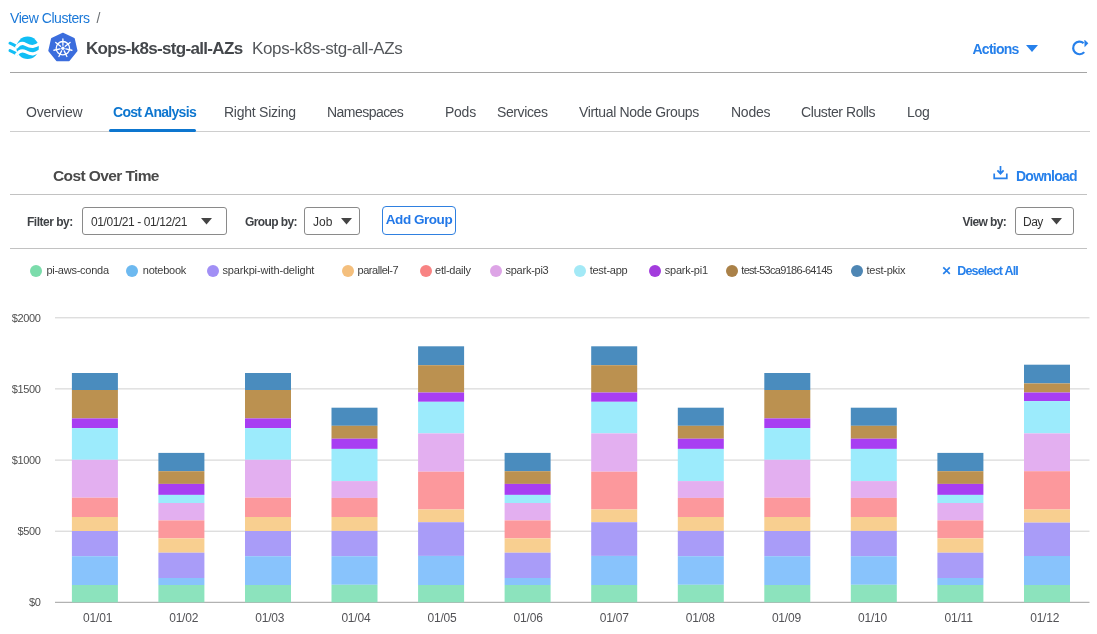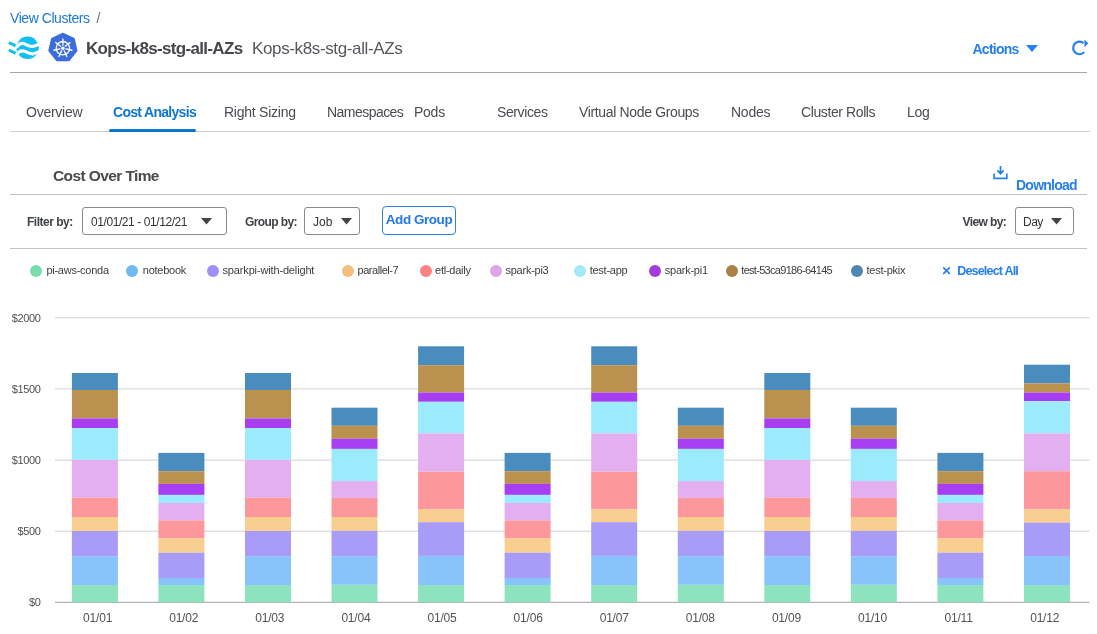--- a/index.html
+++ b/index.html
@@ -11,21 +11,21 @@
 .crumb .sl { color:#6b6f73; margin-left:7px; }
 .title-bold { left:86px; top:39px; font-size:17px; font-weight:bold; color:#44474b; letter-spacing:-0.68px; }
 .title-reg  { left:252px; top:39px; font-size:17px; color:#55585c; letter-spacing:-0.37px; }
 .actions { left:972.5px; top:41px; font-size:14px; font-weight:bold; color:#2680eb; letter-spacing:-0.75px; }
 .sep1 { left:10px; right:10px; top:72px; height:1px; background:#a5a5a5; }
 .tab { top:104px; font-size:14px; color:#484c52; letter-spacing:-0.25px; }
 .tab.active { color:#0d76cf; font-weight:bold; letter-spacing:-0.7px; }
 .tabline { left:10px; right:7px; top:130.5px; height:1px; background:#cecece; }
 .tabunder { left:109px; top:128.5px; width:87px; height:3px; background:#0d76cf; border-radius:2px; }
 .costhead { left:21px; top:167px; font-size:15.5px; font-weight:bold; color:#4a4a4a; letter-spacing:-0.6px;margin-left:32px; }
-.download { left:1016px; top:167.5px; font-size:14px; font-weight:bold; color:#2680eb; letter-spacing:-0.75px;margin-top:9px; }
+.download { left:1016px; top:167.5px; font-size:14px; font-weight:bold; color:#2680eb; letter-spacing:-0.75px; }
 .fline1 { left:10px; right:10px; top:194px; height:1px; background:#c2c2c2; }
 .fline2 { left:10px; right:10px; top:247.5px; height:1px; background:#c2c2c2; }
 .blabel { font-size:12px; font-weight:bold; color:#3f4246; }
 .selbox { position:absolute; border:1px solid #8a8a8a; border-radius:3px; background:#fff; }
 .seltext { position:absolute; font-size:12px; color:#333; }
 .addfilter { left:382px; top:206px; width:74px; height:28.5px; border:1.5px solid #2f80e0; border-radius:4px;
   color:#2278e8; font-size:13.5px; font-weight:bold; text-align:center; line-height:25.5px; letter-spacing:-0.45px; }
 .dot { position:absolute; top:264.5px; width:12px; height:12px; border-radius:50%; }
 .ltext { position:absolute; top:264.2px; font-size:11px; color:#3c3c3c; }
 .deselx { position:absolute; left:941.5px; top:263.5px; font-size:12px; font-weight:bold; color:#2680eb; }
@@ -65,21 +65,21 @@
     <path d="M12.6 3.2 A6.3 6.3 0 1 0 13.2 12.1" fill="none" stroke="#2680eb" stroke-width="2.2" stroke-linecap="butt"></path>
     <polygon points="10.8,0.6 16.2,0.6 16.2,6.1" fill="#2680eb" transform="rotate(43 13.5 3.3)"></polygon>
   </svg>
 
   <div class="abs sep1"></div>
 
   <div class="abs tab" style="left:26px">Overview</div>
   <div class="abs tab active" style="left:113px">Cost Analysis</div>
   <div class="abs tab" style="left:224px">Right Sizing</div>
   <div class="abs tab" style="left:327px; letter-spacing:-0.54px">Namespaces</div>
-  <div class="abs tab" style="left:414px">Pods</div>
+  <div class="abs tab" style="left:445px">Pods</div>
   <div class="abs tab" style="left:497px; letter-spacing:-0.4px">Services</div>
   <div class="abs tab" style="left:579px; letter-spacing:-0.35px">Virtual Node Groups</div>
   <div class="abs tab" style="left:731px">Nodes</div>
   <div class="abs tab" style="left:801px; letter-spacing:-0.4px">Cluster Rolls</div>
   <div class="abs tab" style="left:907px">Log</div>
   <div class="abs tabline"></div>
   <div class="abs tabunder"></div>
 
   <div class="abs costhead">Cost Over Time</div>
   <svg class="abs" style="left:993px; top:165px" width="15" height="15" viewBox="0 0 15 15">

